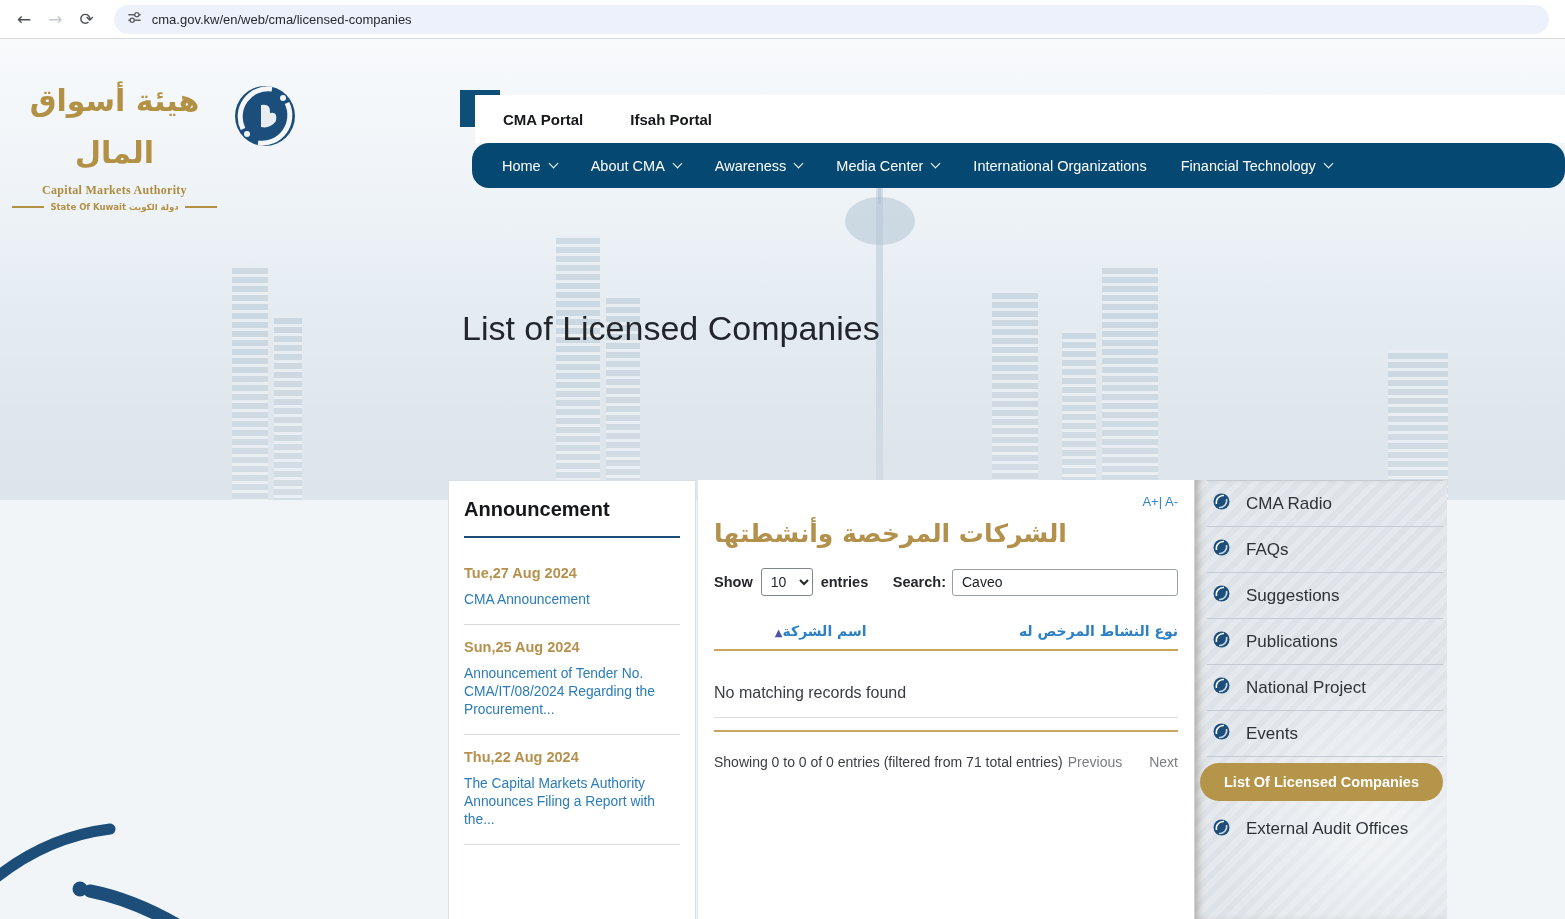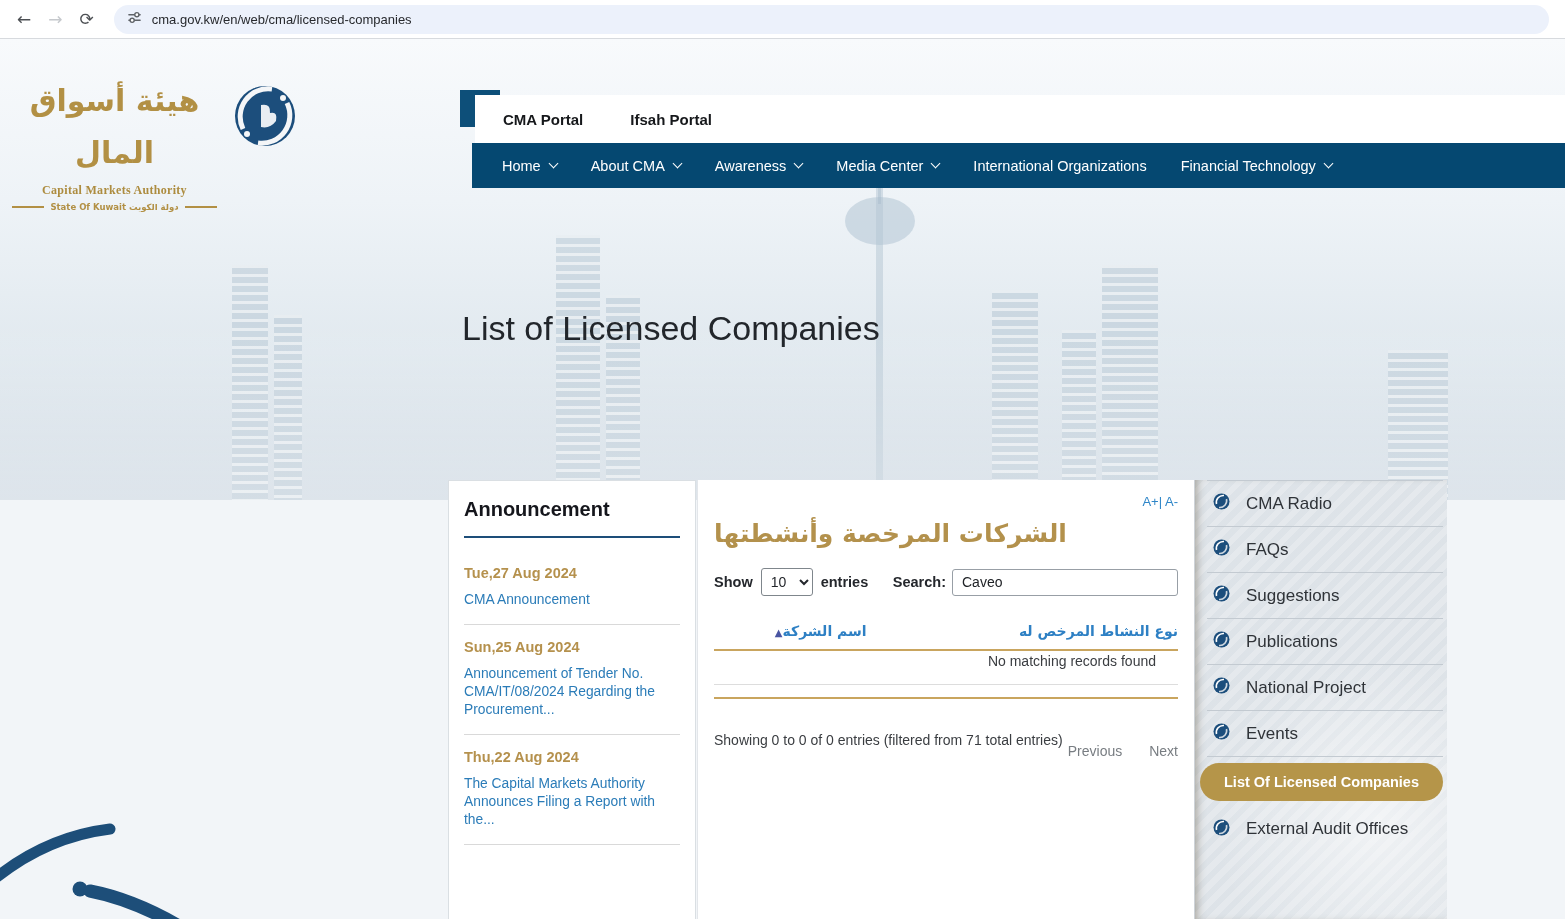--- a/index.html
+++ b/index.html
@@ -34,21 +34,21 @@
   .logo-sub { display: flex; align-items: center; gap: 6px; margin-top: 4px; color: #b29044; }
   .logo-sub .rule { flex: 1; height: 2px; background: #b29044; }
   .logo-sub .txt { font-size: 8.5px; font-weight: bold; white-space: nowrap; font-family: "DejaVu Sans", sans-serif; }
   .emblem { position: absolute; right: 8px; top: 10px; }
 
   .portal-notch { position: absolute; top: 51px; left: 460px; width: 40px; height: 37px; background: #0d4f79; }
   .portal-bar { position: absolute; top: 56px; left: 475px; right: 0; height: 48px; background: #fff;
     display: flex; align-items: center; gap: 47px; padding-left: 28px; }
   .portal-tab { font-size: 15px; font-weight: bold; color: #16181b; cursor: pointer; }
   .main-nav { position: absolute; top: 104px; left: 472px; right: 0; height: 45px; background: #054871;
-    display: flex; align-items: center; gap: 34px; padding-left: 30px; }
+    display: flex; align-items: center; gap: 34px; padding-left: 30px; border-radius: 17px; }
   .nav-item { color: #fff; font-size: 14.5px; display: flex; align-items: center; cursor: pointer; white-space: nowrap; }
   .chev { width: 7px; height: 7px; border-right: 1.7px solid #fff; border-bottom: 1.7px solid #fff;
     transform: rotate(45deg); margin-left: 9px; margin-top: -4px; display: inline-block; }
 
   .hero-title { position: absolute; top: 270px; left: 462px; font-size: 34px; color: #22262b; }
 
   
   .content-bg { position: absolute; top: 500px; left: 0; right: 0; bottom: 0; background: #f2f5f8; }
   .corner-swirl { position: absolute; left: 0; bottom: 0; }
 
@@ -73,26 +73,26 @@
     font-size: 14px; padding-left: 5px; background: #fff; color: #24272c; font-family: "Liberation Sans", sans-serif; }
   .search-wrap { margin-left: auto; display: flex; align-items: center; }
   .search-wrap input { width: 226px; height: 27px; border: 1px solid #989fa6; border-radius: 3px;
     margin-left: 6px; padding: 0 9px; font-size: 14px; font-weight: normal; color: #202327; }
   .thead { display: flex; margin-top: 27px; padding-bottom: 10px; }
   .th { color: #2e80c4; font-weight: bold; font-size: 14px; font-family: "DejaVu Sans", sans-serif; cursor: pointer; }
   .th1 { width: 46%; text-align: center; }
   .th2 { flex: 1; text-align: right; }
   .sort { color: #4a55a2; font-size: 10px; }
   .gold-rule { border-top: 2px solid #c9a55e; }
-  .empty-row { text-align: right; padding: 2px 22px 15px 0; font-size: 14px; color: #3a3d41;
+  .empty-row { padding: 33px 22px 15px 0; font-size: 16px; color: #3a3d41;
     border-bottom: 1px solid #dddddd; }
   .gap-row { height: 14px; border-bottom: 2px solid #c9a55e; }
   .tfoot { display: flex; margin-top: 22px; font-size: 14px; color: #3a3d41; align-items: center; }
   .pgn { margin-left: auto; color: #787d82; display: flex; gap: 27px; }
-  .pgn span { cursor: default; margin-top: 22px; }
+  .pgn span { cursor: default; }
 
   
   .sidebar { position: absolute; top: 480px; left: 1195px; width: 252px; height: 439px;
     background-color: #e5e9ed;
     background-image:
       radial-gradient(circle at 72% 78%, rgba(255,255,255,.55), rgba(255,255,255,0) 42%),
       repeating-linear-gradient(135deg, rgba(175,190,202,.14) 0 6px, rgba(255,255,255,0) 6px 12px);
     box-shadow: inset 7px 0 9px -5px rgba(92,78,53,.45); }
   .side-title { font-size: 22px; font-weight: bold; color: #11365e; padding: 17px 0 0 20px; height: 64px; }
   .side-item { display: flex; align-items: center; height: 46px; margin: 0 4px 0 12px;

